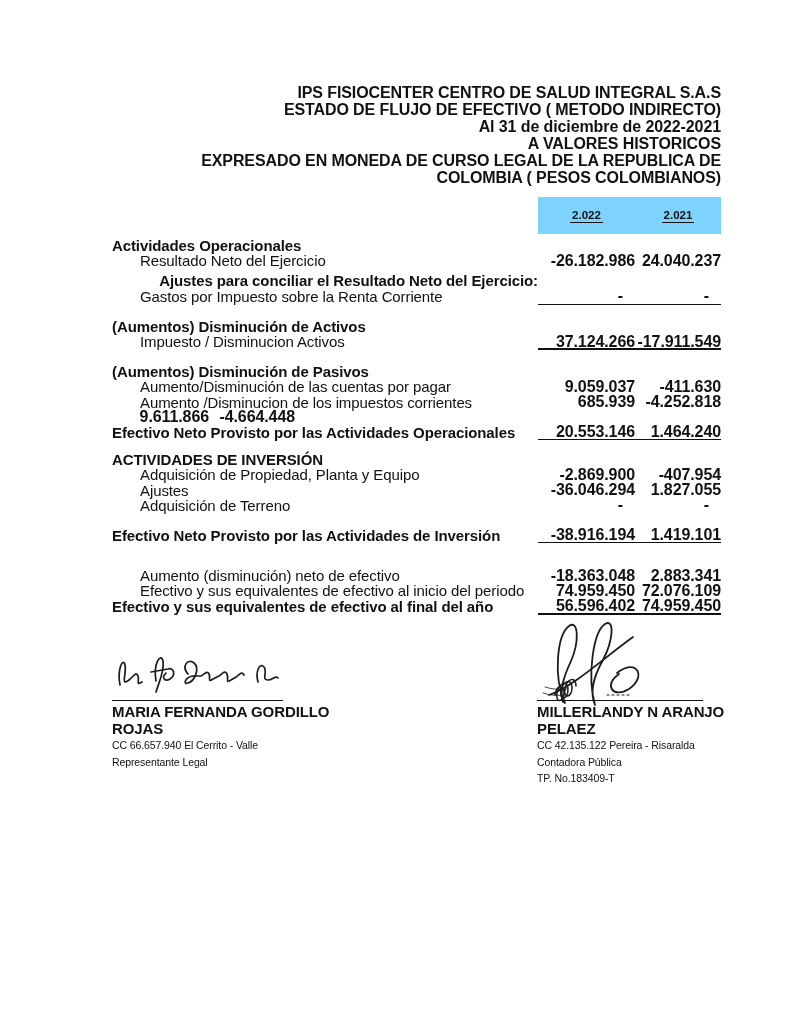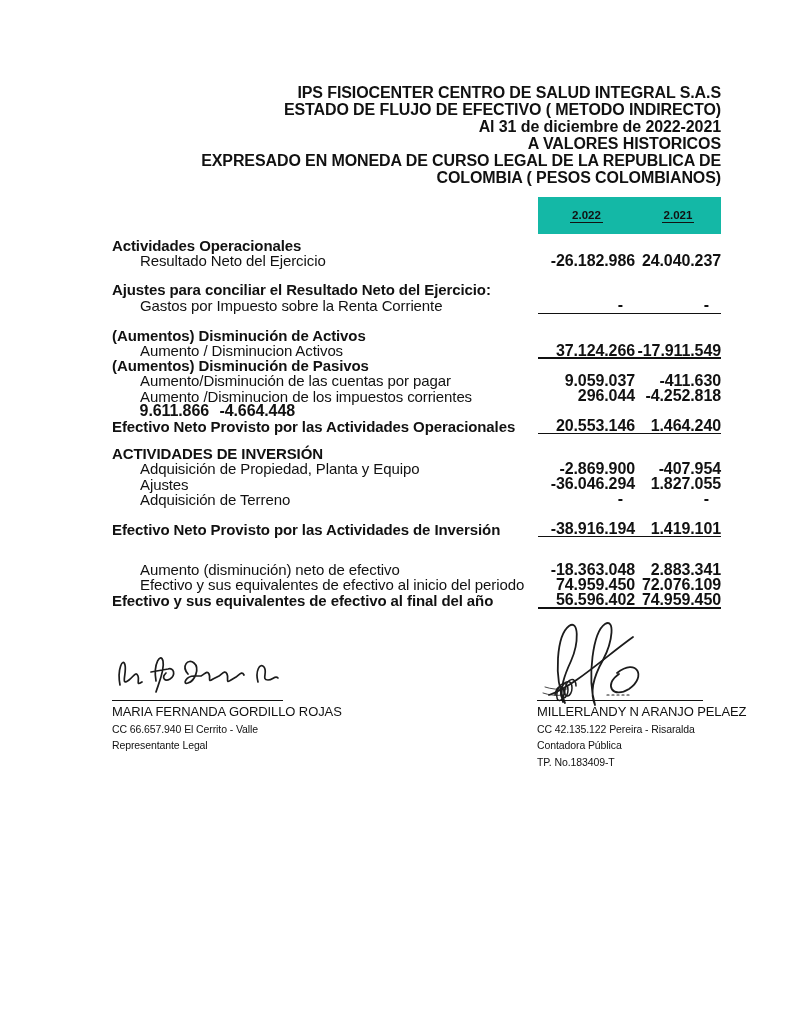--- a/index.html
+++ b/index.html
@@ -51,90 +51,90 @@
   .val.dash{padding-right:12px;}
   .rule{position:absolute;left:426px;right:0;bottom:-1px;border-bottom:1.4px solid #111;}
   .rule.thick{border-bottom-width:2.2px;}
   
   .sigblock{position:absolute;top:700px;font-size:10.5px;line-height:16.5px;letter-spacing:-0.1px;}
   .sigblock.left{left:112px;width:260px;}
   .sigblock.right{left:537px;width:230px;}
   .sigline{border-top:1.6px solid #111;margin-bottom:3px;}
   .sigblock.left .sigline{width:171px;}
   .sigblock.right .sigline{width:166px;}
-  .signame{font-weight:400;font-size:13px;}
+  .signame{font-weight:700;font-size:15px;}
   .sig-draw{position:absolute;}
   .sig-draw.left{left:112px;top:645px;}
   .sig-draw.right{left:533px;top:615px;}
   svg path{fill:none;stroke:#1c1c1c;stroke-linecap:round;stroke-linejoin:round;}
 </style>
 </head>
 <body>
 
 <div class="page">
 
   <div class="doc-header">
     <div>IPS FISIOCENTER CENTRO DE SALUD INTEGRAL S.A.S</div>
     <div>ESTADO DE  FLUJO DE EFECTIVO ( METODO INDIRECTO)</div>
     <div>Al 31 de diciembre de 2022-2021</div>
     <div>A VALORES HISTORICOS</div>
     <div>EXPRESADO EN MONEDA DE CURSO LEGAL DE LA REPUBLICA DE COLOMBIA ( PESOS COLOMBIANOS)</div>
   </div>
 
-  <div class="col-header" id="colHeader" style="background: #14b8a6;">
+  <div class="col-header" id="colHeader" style="background: #7dd3fc;">
     <div class="ycell y1"><span>2.022</span></div>
     <div class="ycell y2"><span>2.021</span></div>
   </div>
 
   <div class="statement" id="rows">
       <div class="srow">
         <div class="lab b">Actividades Operacionales</div>
         <div class="val v1"></div>
         <div class="val v2"></div>
       </div>
       <div class="srow">
         <div class="lab ind">Resultado Neto del Ejercicio</div>
         <div class="val v1">-26.182.986</div>
         <div class="val v2">24.040.237</div>
       </div>
-      <div class="srow" style="margin-top: 14px;">
+      <div class="srow" style="margin-top: 5px; text-align: right;">
         <div class="lab b">Ajustes para conciliar el Resultado Neto del Ejercicio:</div>
         <div class="val v1"></div>
         <div class="val v2"></div>
       </div>
       <div class="srow">
         <div class="lab ind">Gastos por Impuesto sobre la Renta Corriente</div>
         <div class="val v1 dash">-</div>
         <div class="val v2 dash">-</div>
         <div class="rule"></div>
       </div>
       <div class="srow" style="margin-top: 15px;">
         <div class="lab b">(Aumentos) Disminución de Activos</div>
         <div class="val v1"></div>
         <div class="val v2"></div>
       </div>
       <div class="srow">
-        <div class="lab ind">Aumento / Disminucion Activos</div>
+        <div class="lab ind">Impuesto / Disminucion Activos</div>
         <div class="val v1">37.124.266</div>
         <div class="val v2">-17.911.549</div>
         <div class="rule thick"></div>
       </div>
-      <div class="srow" style=" gap: 15px;">
+      <div class="srow" style="margin-top: 15px; gap: 15px;">
         <div class="lab b">(Aumentos) Disminución de Pasivos</div>
         <div class="val v1"></div>
         <div class="val v2"></div>
       </div>
       <div class="srow">
         <div class="lab ind">Aumento/Disminución de las cuentas por pagar</div>
         <div class="val v1">9.059.037</div>
         <div class="val v2">-411.630</div>
       </div>
       <div class="srow">
         <div class="lab ind">Aumento /Disminucion de los impuestos corrientes</div>
-        <div class="val v1">296.044</div>
+        <div class="val v1">685.939</div>
         <div class="val v2">-4.252.818</div>
       </div>
       <div class="srow">
         <div class="val v1">9.611.866</div>
         <div class="val v2">-4.664.448</div>
       </div>
       <div class="srow">
         <div class="lab b">Efectivo Neto Provisto por las Actividades Operacionales</div>
         <div class="val v1 u">20.553.146</div>
         <div class="val v2 u">1.464.240</div>

